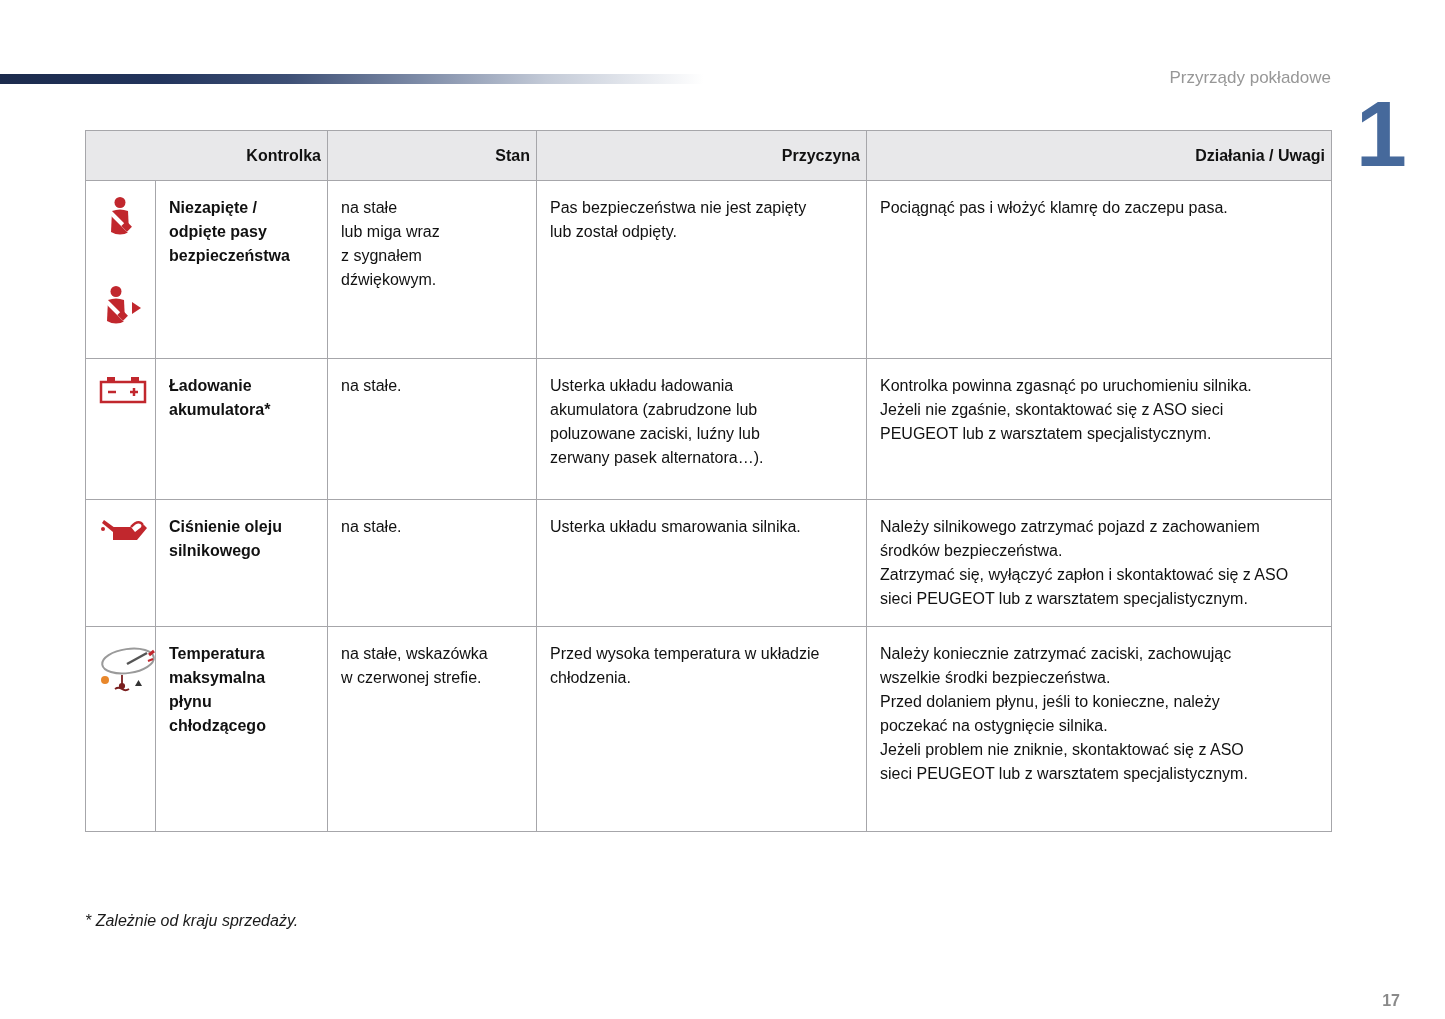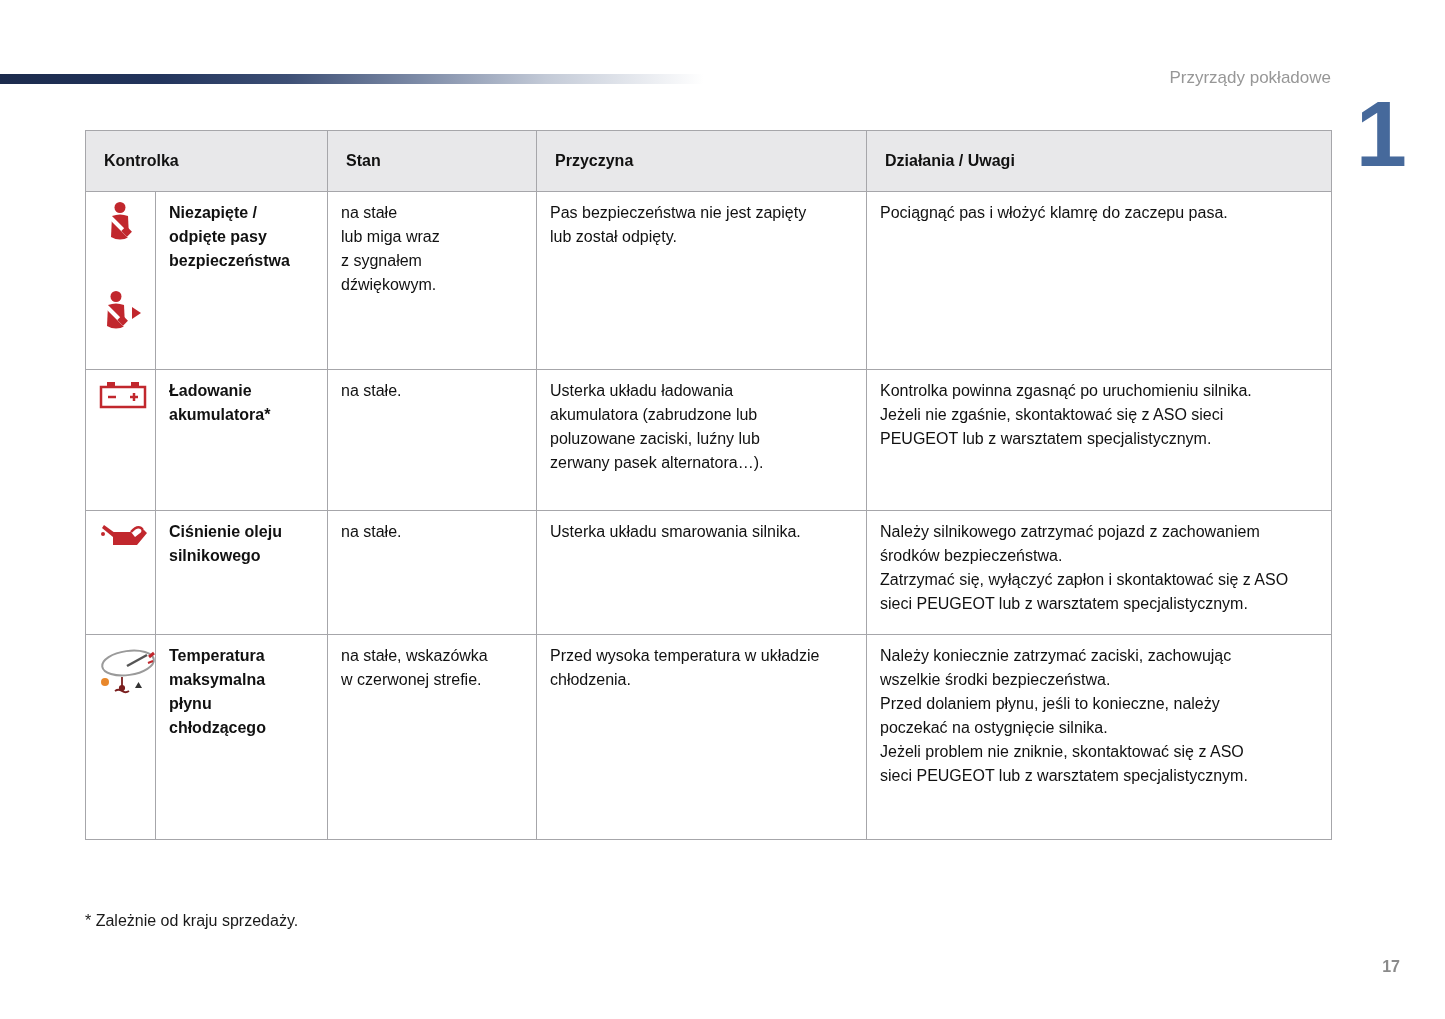--- a/index.html
+++ b/index.html
@@ -51,52 +51,53 @@
     border-collapse: collapse;
     table-layout: fixed;
     width: 1246px;
     font-size: 16px;
     line-height: 1.5;
     color: #111;
   }
   table.warn th, table.warn td {
     border: 1px solid #a6a6aa;
     vertical-align: top;
-    padding: 9px 13px;
+    padding: 15px 13px;
   }
   table.warn thead th {
     background: #e8e8ea;
     height: 50px;
-    text-align: left;
+    text-align: right;
     vertical-align: middle;
     font-weight: bold;
     font-size: 16px;
-    padding: 18px;
+    padding: 6px;
   }
   td.icon-cell {
     text-align: center;
     padding-top: 12px;
   }
   .icon-stack {
     display: flex;
     flex-direction: column;
     align-items: center;
     gap: 38px;
   }
   td.name-cell { font-weight: bold; }
   .pre { white-space: pre-line; }
 
   .footnote {
     position: absolute;
     left: 85px; top: 912px;
     font-size: 16px;
+    font-style: italic;
   }
   .page-number {
     position: absolute;
-    top: 958px; right: 45px;
+    top: 992px; right: 45px;
     font-size: 16px;
     font-weight: bold;
     color: #8a8a8a;
   }
 </style>
 </head>
 <body>
 
 <div class="page">
 

